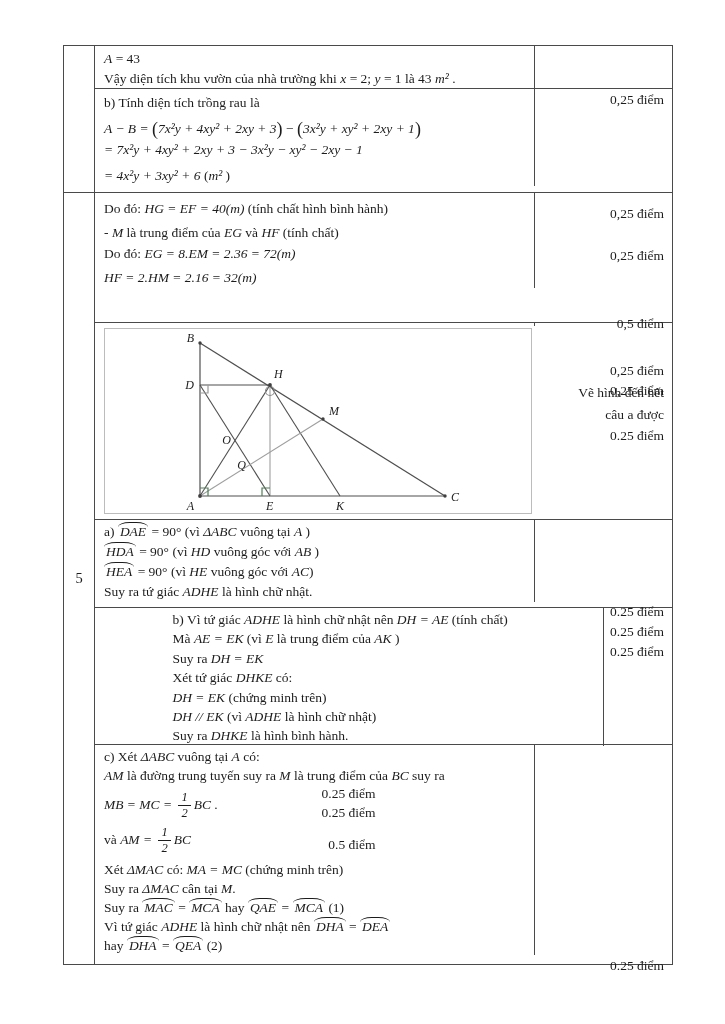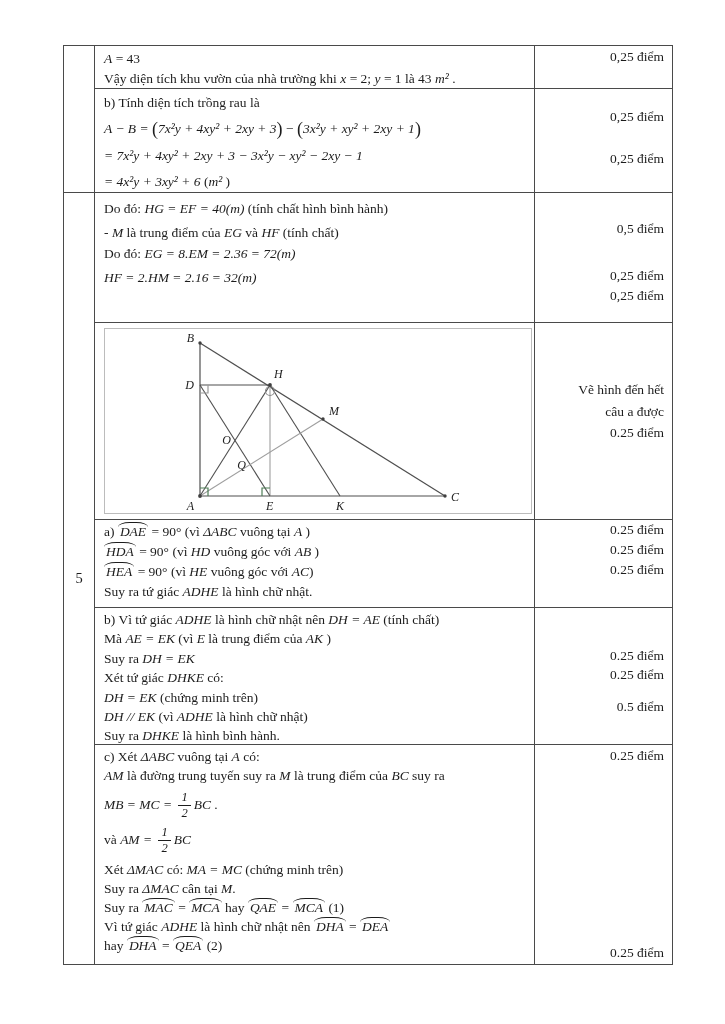--- a/index.html
+++ b/index.html
@@ -13,21 +13,21 @@
 
   .doc-table {
     position:absolute; left:63px; top:45px; width:610px; height:920px;
     border:1px solid #4a4a4a; display:flex;
   }
   .num-col { width:31px; border-right:1px solid #4a4a4a; display:flex; flex-direction:column; }
   .num-cell-empty { height:147px; border-bottom:1px solid #4a4a4a; }
   .num-cell { flex:1; display:flex; align-items:center; justify-content:center; font-size:14.5px; }
 
   .main-col { flex:1; display:flex; flex-direction:column; }
-  .trow { display:flex; border-bottom:1px solid #4a4a4a; }
+  .trow { display:flex; border-bottom:1px solid #4a4a4a;flex-direction:column; }
   .trow:last-child { border-bottom:none; flex:1; }
   .content { width:440px; border-right:1px solid #4a4a4a; position:relative; padding:3px 6px 0 9px; }
   .points { flex:1; position:relative; }
   .pt { position:absolute; right:8px; white-space:nowrap; font-size:13.5px; }
 
   .ln { line-height:20px; white-space:nowrap; }
   .i { font-style:italic; }
   .bp { font-size:18px; line-height:1; vertical-align:-2px; }
   .hat { position:relative; font-style:italic; display:inline-block; padding:3px 2px 0; line-height:1.1; }
   .hat::before {
@@ -38,24 +38,24 @@
   .frac { display:inline-block; text-align:center; vertical-align:middle; font-size:12.5px; line-height:1.05; font-style:italic; margin:0 3px; }
   .frac .num { display:block; padding:0 3px 1px; border-bottom:1.2px solid #1c1c1c; }
   .frac .den { display:block; padding-top:1px; }
 
   
   .r1 { height:43px; }
   .r2 { height:104px; }
   .r3 { height:130px; }
   .r4 { height:197px; }
   .r5 { height:88px; }
-  .r6 { height:137px; }
+  .r6 { height:137px;align-items:center; }
 
   .r2 .ln, .r3 .ln { line-height:21px; }
-  .mt2 { margin-top:0; } .mt3 { margin-top:3px; } .mt5 { margin-top:5px; } .mt6 { margin-top:6px; }
+  .mt2 { margin-top:0; } .mt3 { margin-top:3px; } .mt5 { margin-top:5px; } .mt6 { margin-top:0; }
 
   .fig-box {
     position:absolute; left:9px; top:5px; width:428px; height:186px;
     border:1px solid #bcbcbc; background:#fff;
   }
   .fig-note {
     position:absolute; right:8px; top:56px; text-align:right; line-height:21.5px; font-size:13.5px;
   }
   .r6 .ln { line-height:19.4px; }
   .r7 .ln { line-height:19px; }

